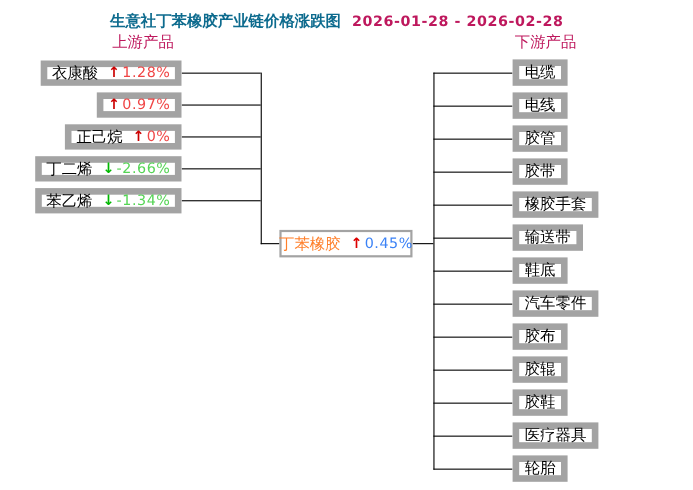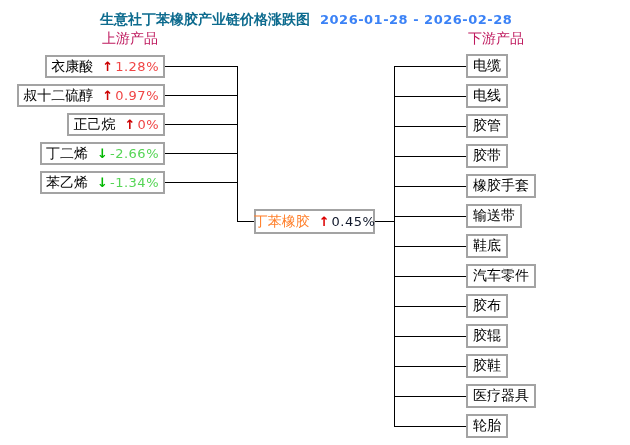--- a/index.html
+++ b/index.html
@@ -17,21 +17,21 @@
   .title .date{font-size:13px;margin-left:10px;font-weight:bold;letter-spacing:0.5px;}
   .col-header{
     position:absolute;top:30px;font-size:14px;color:#be185d;white-space:nowrap;
   }
   .col-header.up{left:102px;}
   .col-header.down{left:468px;}
   .node{
     position:absolute;
     box-sizing:border-box;
     background:#fff;
-    border:2px solid #a3a3a3;
+    border:6px solid #a3a3a3;
     display:flex;align-items:center;
     white-space:nowrap;
     font-size:14px;color:#000;
     padding:0 4px;
   }
   .node.left{height:23px;right:465px;}
   .node.right{height:24px;left:466px;padding:0 5px;}
   .node.center{
     left:254px;top:209px;width:121px;height:25px;
     border-width:2px;justify-content:center;padding:0 2px;
@@ -42,21 +42,21 @@
   .line{position:absolute;background:#000;}
   .line.h{height:1px;}
   .line.v{width:1px;}
 </style>
 </head>
 <body>
 
 <div class="canvas">
 
   <div class="title">
-    <span style="color: rgb(13, 107, 142);">生意社丁苯橡胶产业链价格涨跌图</span><span class="date" style="color: #3b82f6;">2026-01-28 - 2026-02-28</span>
+    <span style="color: rgb(13, 107, 142);">生意社丁苯橡胶产业链价格涨跌图</span><span class="date" style="color: #be185d;">2026-01-28 - 2026-02-28</span>
   </div>
 
   <div class="col-header up">上游产品</div>
   <div class="col-header down">下游产品</div>
 
   <div id="lines">
       <div class="line h" style="left: 165px; top: 66px; width: 72px; height: 1px;"></div>
       <div class="line h" style="left: 165px; top: 95px; width: 72px; height: 1px;"></div>
       <div class="line h" style="left: 165px; top: 124px; width: 72px; height: 1px;"></div>
       <div class="line h" style="left: 165px; top: 153px; width: 72px; height: 1px;"></div>
@@ -79,21 +79,20 @@
       <div class="line h" style="left: 394px; top: 396px; width: 72px; height: 1px;"></div>
       <div class="line h" style="left: 394px; top: 426px; width: 72px; height: 1px;"></div>
     </div>
   <div id="upstream">
       <div class="node left" style="top: 55px;">
         <span class="nname">衣康酸</span>
         <span class="arrow" style="color:#cc0000">↑</span>
         <span class="pct" style="color:#f04545">1.28%</span>
       </div>
       <div class="node left" style="top: 84px;">
-        <span class="nname">叔十二硫醇</span>
         <span class="arrow" style="color:#cc0000">↑</span>
         <span class="pct" style="color:#f04545">0.97%</span>
       </div>
       <div class="node left" style="top: 113px;">
         <span class="nname">正己烷</span>
         <span class="arrow" style="color:#cc0000">↑</span>
         <span class="pct" style="color:#f04545">0%</span>
       </div>
       <div class="node left" style="top: 142px;">
         <span class="nname">丁二烯</span>
@@ -144,16 +143,16 @@
         <span>医疗器具</span>
       </div>
       <div class="node right" style="top: 414px;">
         <span>轮胎</span>
       </div>
     </div>
 
   <div class="node center">
     <span class="nname cname" style="color: rgb(255, 127, 42);">丁苯橡胶</span>
     <span class="arrow carrow" style="color: rgb(221, 0, 0);">↑</span>
-    <span class="pct cpct" style="color: #0f172a; text-align: right;">0.45%</span>
+    <span class="pct cpct" style="color: #3b82f6; text-align: right;">0.45%</span>
   </div>
 
 </div>
 
 </body></html>

